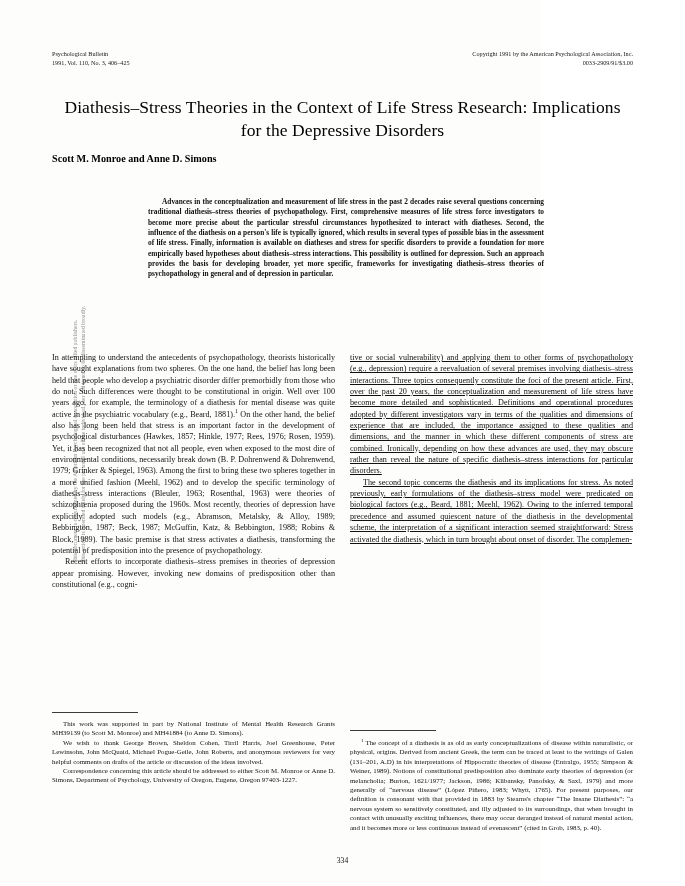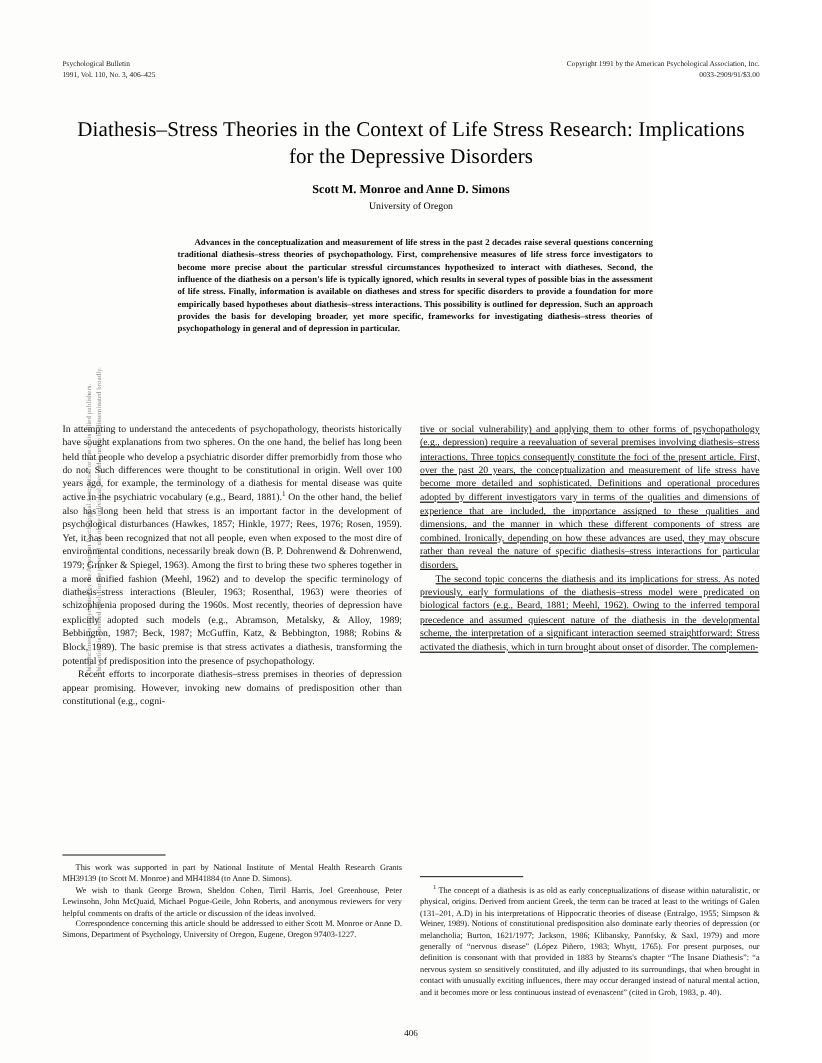--- a/index.html
+++ b/index.html
@@ -66,21 +66,20 @@
     font-size: 17.5px;
     line-height: 23px;
     letter-spacing: 0.1px;
     color: #000;
   }
   .authors {
     position: absolute;
     left: 52px;
     top: 152px;
     width: 581px;
-    text-align: center;
     font-size: 10.2px;
     line-height: 13px;
     font-weight: bold;
     color: #000;
   }
   .affil {
     position: absolute;
     left: 52px;
     top: 166px;
     width: 581px;
@@ -172,21 +171,20 @@
       <div>1991, Vol. 110, No. 3, 406–425</div>
     </div>
     <div class="right">
       <div>Copyright 1991 by the American Psychological Association, Inc.</div>
       <div>0033-2909/91/$3.00</div>
     </div>
   </div>
 
   <div class="title">Diathesis–Stress Theories in the Context of Life Stress Research: Implications for the Depressive Disorders</div>
   <div class="authors">Scott M. Monroe and Anne D. Simons</div>
-  <div class="affil">University of Oregon</div>
 
   <div class="abstract">Advances in the conceptualization and measurement of life stress in the past 2 decades raise several questions concerning traditional diathesis–stress theories of psychopathology. First, comprehensive measures of life stress force investigators to become more precise about the particular stressful circumstances hypothesized to interact with diatheses. Second, the influence of the diathesis on a person's life is typically ignored, which results in several types of possible bias in the assessment of life stress. Finally, information is available on diatheses and stress for specific disorders to provide a foundation for more empirically based hypotheses about diathesis–stress interactions. This possibility is outlined for depression. Such an approach provides the basis for developing broader, yet more specific, frameworks for investigating diathesis–stress theories of psychopathology in general and of depression in particular.</div>
 
   <div class="col col-left">
     <p class="noindent"><span>In attempting to understand the antecedents of psychopathology, theorists historically have sought explanations from two spheres. On the one hand, the belief has long been held that people who develop a psychiatric disorder differ premorbidly from those who do not. Such differences were thought to be constitutional in origin. Well over 100 years ago, for example, the terminology of a diathesis for mental disease was quite active in the psychiatric vocabulary (e.g., Beard, 1881).</span><sup>1</sup><span> On the other hand, the belief also has long been held that stress is an important factor in the development of psychological disturbances (Hawkes, 1857; Hinkle, 1977; Rees, 1976; Rosen, 1959). Yet, it has been recognized that not all people, even when exposed to the most dire of environmental conditions, necessarily break down (B. P. Dohrenwend &amp; Dohrenwend, 1979; Grinker &amp; Spiegel, 1963). Among the first to bring these two spheres together in a more unified fashion (Meehl, 1962) and to develop the specific terminology of diathesis–stress interactions (Bleuler, 1963; Rosenthal, 1963) were theories of schizophrenia proposed during the 1960s. Most recently, theories of depression have explicitly adopted such models (e.g., Abramson, Metalsky, &amp; Alloy, 1989; Bebbington, 1987; Beck, 1987; McGuffin, Katz, &amp; Bebbington, 1988; Robins &amp; Block, 1989). The basic premise is that stress activates a diathesis, transforming the potential of predisposition into the presence of psychopathology.</span></p>
     <p>Recent efforts to incorporate diathesis–stress premises in theories of depression appear promising. However, invoking new domains of predisposition other than constitutional (e.g., cogni-</p>
   </div>
 
   <div class="col col-right">
     <p class="noindent">tive or social vulnerability) and applying them to other forms of psychopathology (e.g., depression) require a reevaluation of several premises involving diathesis–stress interactions. Three topics consequently constitute the foci of the present article. First, over the past 20 years, the conceptualization and measurement of life stress have become more detailed and sophisticated. Definitions and operational procedures adopted by different investigators vary in terms of the qualities and dimensions of experience that are included, the importance assigned to these qualities and dimensions, and the manner in which these different components of stress are combined. Ironically, depending on how these advances are used, they may obscure rather than reveal the nature of specific diathesis–stress interactions for particular disorders.</p>
@@ -198,15 +196,15 @@
     <p>This work was supported in part by National Institute of Mental Health Research Grants MH39139 (to Scott M. Monroe) and MH41884 (to Anne D. Simons).</p>
     <p>We wish to thank George Brown, Sheldon Cohen, Tirril Harris, Joel Greenhouse, Peter Lewinsohn, John McQuaid, Michael Pogue-Geile, John Roberts, and anonymous reviewers for very helpful comments on drafts of the article or discussion of the ideas involved.</p>
     <p>Correspondence concerning this article should be addressed to either Scott M. Monroe or Anne D. Simons, Department of Psychology, University of Oregon, Eugene, Oregon 97403-1227.</p>
   </div>
 
   <div class="fn-rule fn-rule-right"></div>
   <div class="footnote fn-right">
     <p><sup>1</sup><span> The concept of a diathesis is as old as early conceptualizations of disease within naturalistic, or physical, origins. Derived from ancient Greek, the term can be traced at least to the writings of Galen (131–201, A.D) in his interpretations of Hippocratic theories of disease (Entralgo, 1955; Simpson &amp; Weiner, 1989). Notions of constitutional predisposition also dominate early theories of depression (or melancholia; Burton, 1621/1977; Jackson, 1986; Klibansky, Panofsky, &amp; Saxl, 1979) and more generally of “nervous disease” (López Piñero, 1983; Whytt, 1765). For present purposes, our definition is consonant with that provided in 1883 by Stearns's chapter “The Insane Diathesis”: “a nervous system so sensitively constituted, and illy adjusted to its surroundings, that when brought in contact with unusually exciting influences, there may occur deranged instead of natural mental action, and it becomes more or less continuous instead of evenascent” (cited in Grob, 1983, p. 40).</span></p>
   </div>
 
-  <div class="pagenum">406</div>
+  <div class="pagenum">334</div>
 
 </div>
 
 </body></html>

